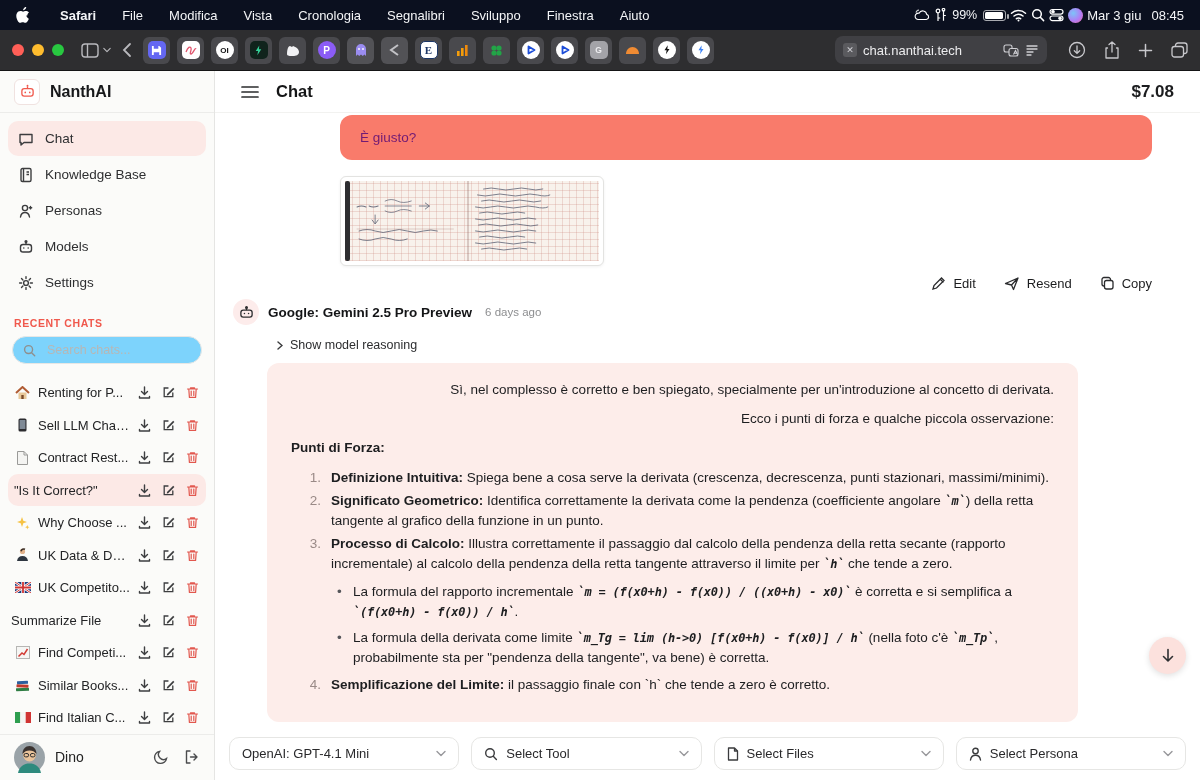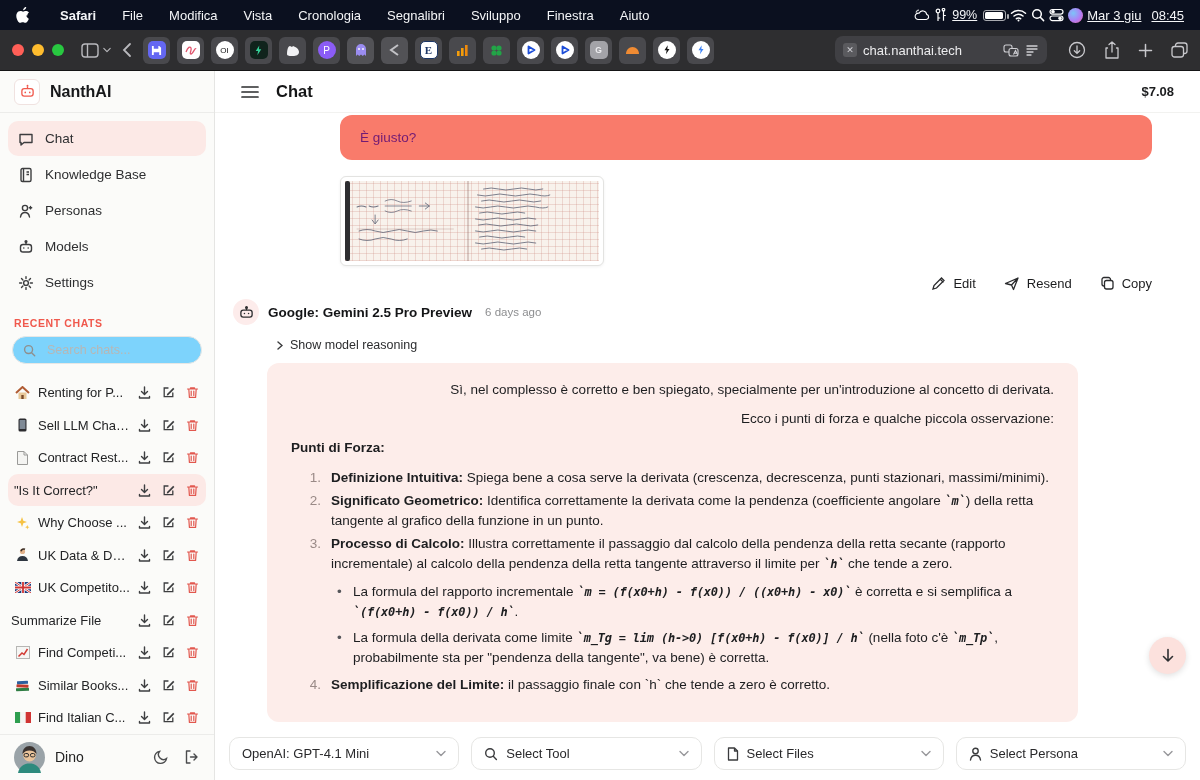--- a/index.html
+++ b/index.html
@@ -4,38 +4,38 @@
 <style>
   * { margin:0; padding:0; box-sizing:border-box; }
   html,body { width:1200px; height:780px; overflow:hidden; font-family:"Liberation Sans","DejaVu Sans",sans-serif; background:#fff; }
   svg { display:block; }
 
   
   .menubar { height:30px; background:#0b101f; color:#f4f5f7; display:flex; align-items:center; padding:0 16px; font-size:13px; }
   .menubar .menus { display:flex; align-items:center; gap:26px; }
   .menubar .menu-item { cursor:default; }
   .menubar .menu-item.bold { font-weight:700; }
-  .mb-right { margin-left:auto; display:flex; gap:4px;text-decoration:underline; }
+  .mb-right { margin-left:auto; display:flex; gap:4px; }
   .mb-right .sicon { display:flex; align-items:center; color:#eceef2; }
   .battery-wrap { display:flex; align-items:center; gap:6px; font-size:12.5px; }
   .batt { width:23px; height:11px; border:1px solid rgba(255,255,255,.65); border-radius:3px; position:relative; }
   .batt::after { content:""; position:absolute; right:-4px; top:3px; width:2px; height:5px; background:rgba(255,255,255,.65); border-radius:1px; }
   .batt .fill { position:absolute; left:1px; top:1px; bottom:1px; width:18px; background:#fff; border-radius:1.5px; }
   .siri { width:15px; height:15px; border-radius:50%; background:radial-gradient(circle at 35% 35%, #7cc4f8, #b07df5 55%, #ef6a9d); }
   .clock { display:flex; gap:10px; font-size:13px; }
 
   
   .toolbar { height:41px; background:#2e2e30; border-bottom:1px solid #151516; display:flex; align-items:center; padding:0 12px; gap:7px; }
   .traffic { display:flex; gap:8px; margin-right:10px; }
   .tl { width:12px; height:12px; border-radius:50%; }
   .tl.red{background:#ff5f57;} .tl.yellow{background:#febc2e;} .tl.green{background:#28c840;}
   .tbtn { color:#b9b9bd; display:flex; align-items:center; justify-content:center; }
   .xbtn { width:27px; height:27px; border-radius:6px; background:#49494d; display:flex; align-items:center; justify-content:center; flex:0 0 auto; }
   .badge18 { width:18px; height:18px; border-radius:5px; display:flex; align-items:center; justify-content:center; font-size:9px; font-weight:700; }
-  .circ18 { width:18px; height:18px; border-radius:50%; display:flex; align-items:center; justify-content:center; font-size:8px; font-weight:400; }
+  .circ18 { width:18px; height:18px; border-radius:50%; display:flex; align-items:center; justify-content:center; font-size:8px; font-weight:700; }
   .urlbar { margin-left:auto; width:212px; height:28px; background:#404044; border-radius:8px; display:flex; align-items:center; padding:0 8px; gap:6px; color:#ececee; font-size:13px; }
   .url-ext { width:14px; height:14px; background:#5a5a5e; border-radius:3px; color:#cfcfd4; font-size:9px; display:flex; align-items:center; justify-content:center; }
   .url-text { flex:1; text-align:left; white-space:nowrap; overflow:hidden; }
   .tb-right { display:flex; align-items:center; gap:18px; margin-left:14px; color:#c8c8cc; }
 
   
   .app { display:flex; height:709px; }
   .sidebar { width:215px; background:#fbfbf9; border-right:1px solid #e5e5e3; display:flex; flex-direction:column; }
   .side-header { height:42px; flex:0 0 42px; display:flex; align-items:center; gap:10px; padding:12px 14px; border-bottom:1px solid #ececea; }
   .logo { width:26px; height:26px; border-radius:6px; background:#fff; border:1px solid #f0e2e0; display:flex; align-items:center; justify-content:center; }
@@ -57,21 +57,21 @@
   .ib { width:15px; height:15px; color:#3d3e40; cursor:pointer; }
   .ib.trash { color:#e2574e; }
   .side-footer { margin-top:auto; height:47px; border-top:1px solid #ececea; display:flex; align-items:center; gap:10px; padding:0 14px; }
   .uname { font-size:14px; color:#222; flex:1; }
   .futil { display:flex; gap:15px; color:#4a4b4d; }
 
   
   .main { flex:1; display:flex; flex-direction:column; position:relative; background:#fff; }
   .chat-header { height:42px; flex:0 0 42px; display:flex; align-items:center; gap:17px; padding:0 26px; border-bottom:1px solid #f2f2f0; }
   .page-title { font-size:16.5px; font-weight:700; color:#151617; }
-  .balance { margin-left:auto; font-size:13px; font-weight:600; color:#1c1d1f; }
+  .balance { margin-left:auto; font-size:17px; font-weight:600; color:#1c1d1f; }
   .chat-scroll { flex:1; overflow:hidden; position:relative; }
 
   .msg-user { margin:2px 48px 0 125px; height:45px; background:#f97b6b; border-radius:12px; color:#701a75; font-size:13.5px; display:flex; align-items:center; padding:0 20px; }
   .attachment { margin:16px 0 0 125px; width:264px; height:90px; background:#fff; border:1px solid #e3e3e1; border-radius:6px; padding:4px; box-shadow:0 1px 3px rgba(0,0,0,.06); }
   .photo { width:100%; height:100%; background:#f8f2ec; position:relative; overflow:hidden;
     background-image:
       repeating-linear-gradient(0deg, rgba(205,140,130,.28) 0 1px, transparent 1px 7px),
       repeating-linear-gradient(90deg, rgba(205,140,130,.28) 0 1px, transparent 1px 7px); }
   .photo .spine { position:absolute; left:0; top:0; bottom:0; width:5px; background:#2d2d30; border-radius:2px; }
   .photo .fold { position:absolute; left:48%; top:0; bottom:0; width:2px; background:rgba(120,80,70,.25); }

